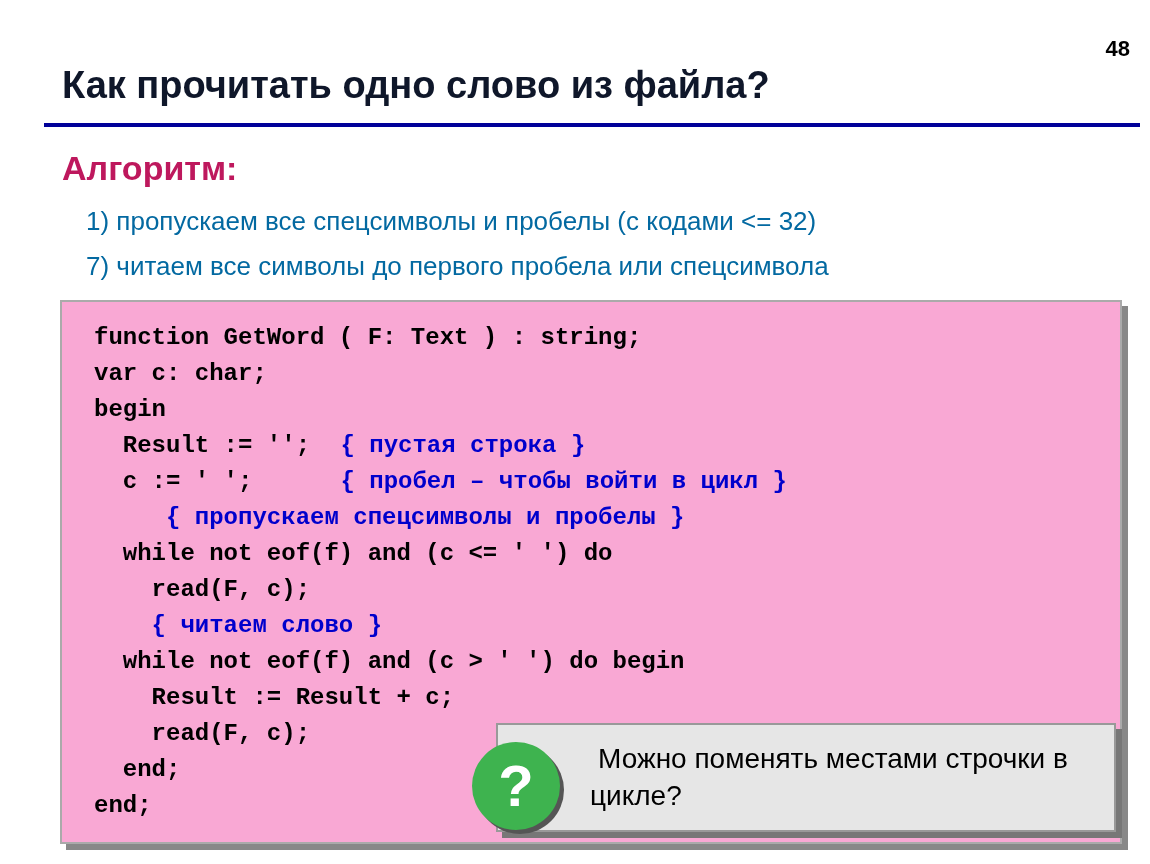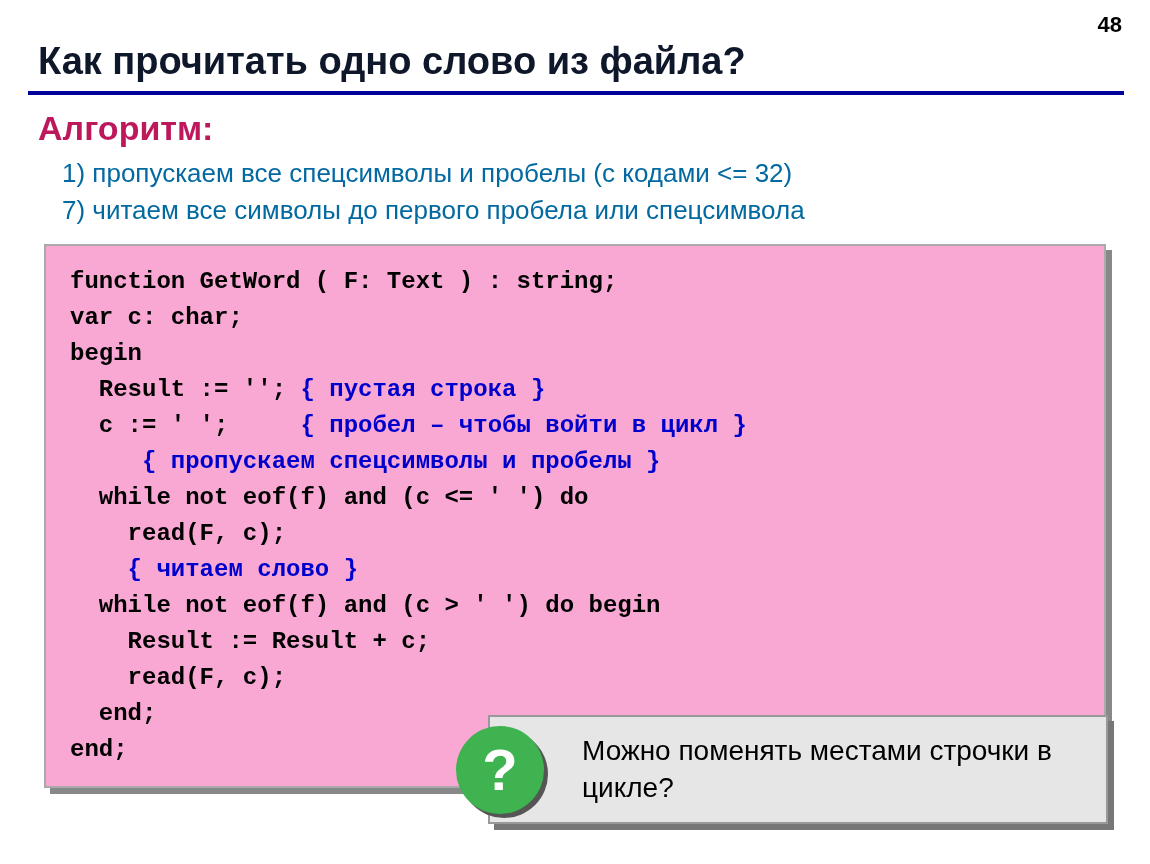--- a/index.html
+++ b/index.html
@@ -1,15 +1,15 @@
 <!DOCTYPE html>
 <html><head>
 <meta charset="utf-8">
 <style>
-  * { box-sizing: border-box; margin: 0; padding: 0; }
+  * { box-sizing: border-box; margin: 8px; padding: 0; }
   body {
     width: 1150px;
     height: 864px;
     background: #fff;
     font-family: Arial, Helvetica, sans-serif;
     position: relative;
     overflow: hidden;
   }
   .page-number {
     position: absolute;

